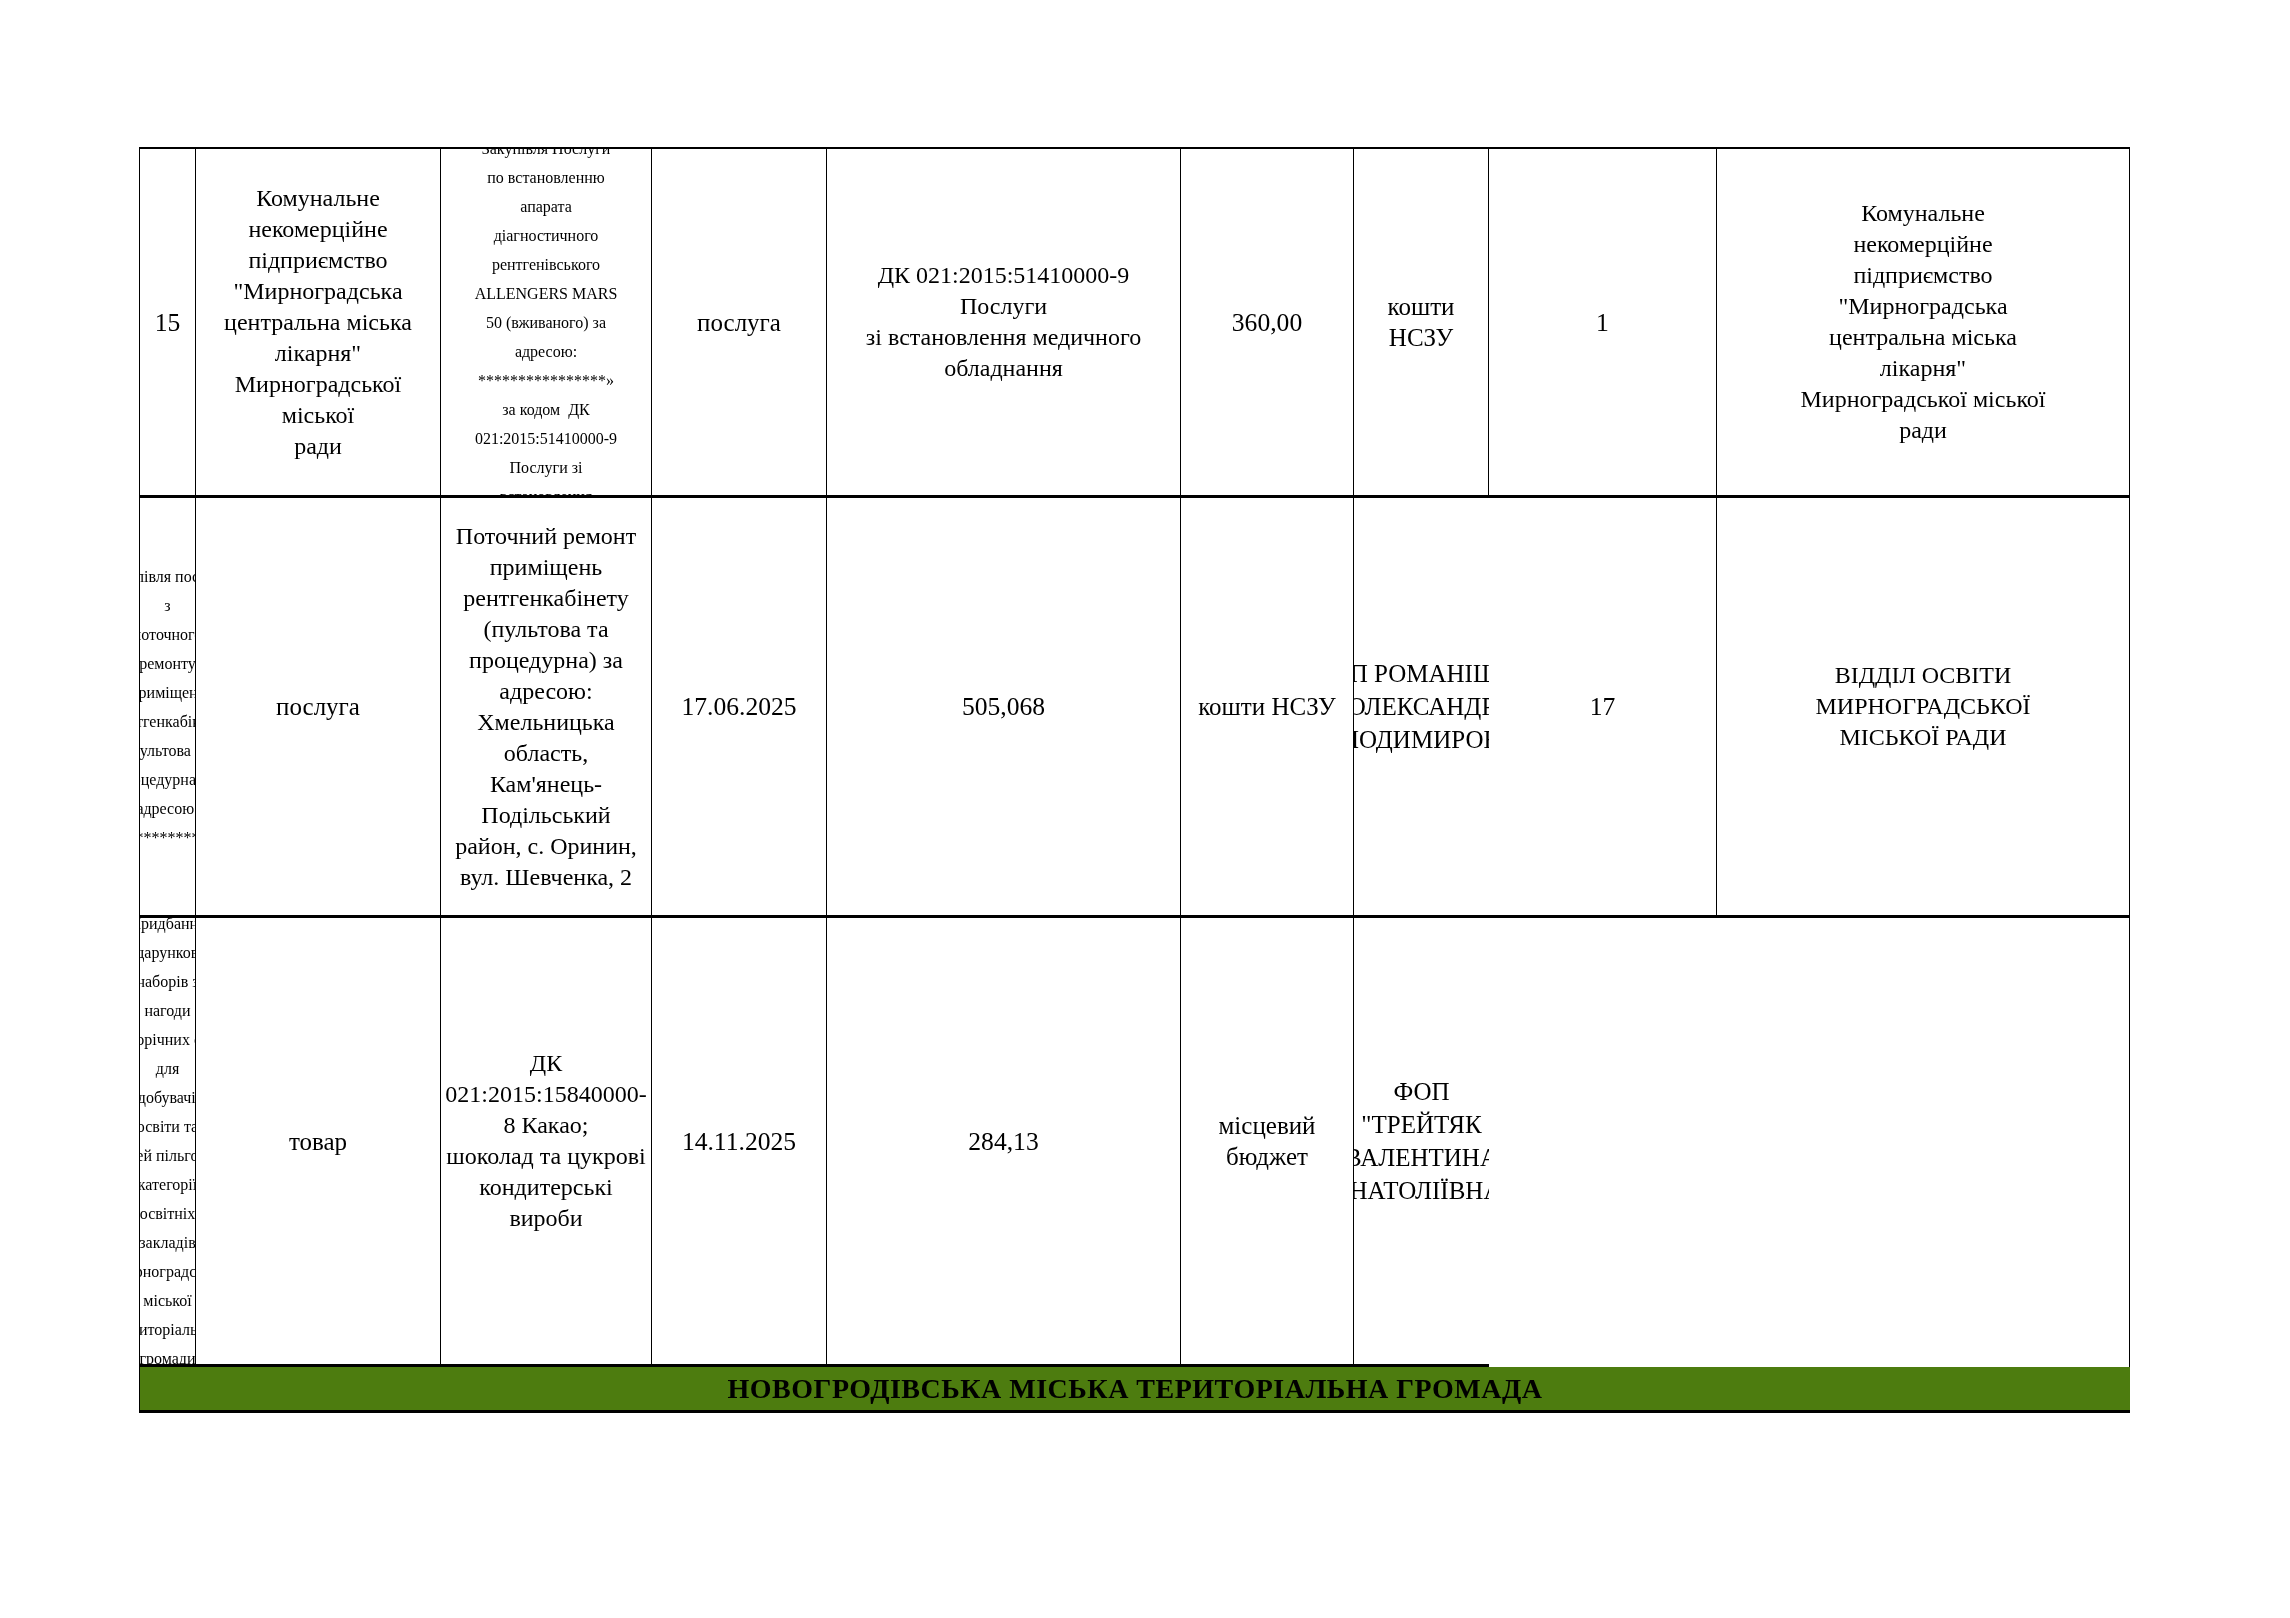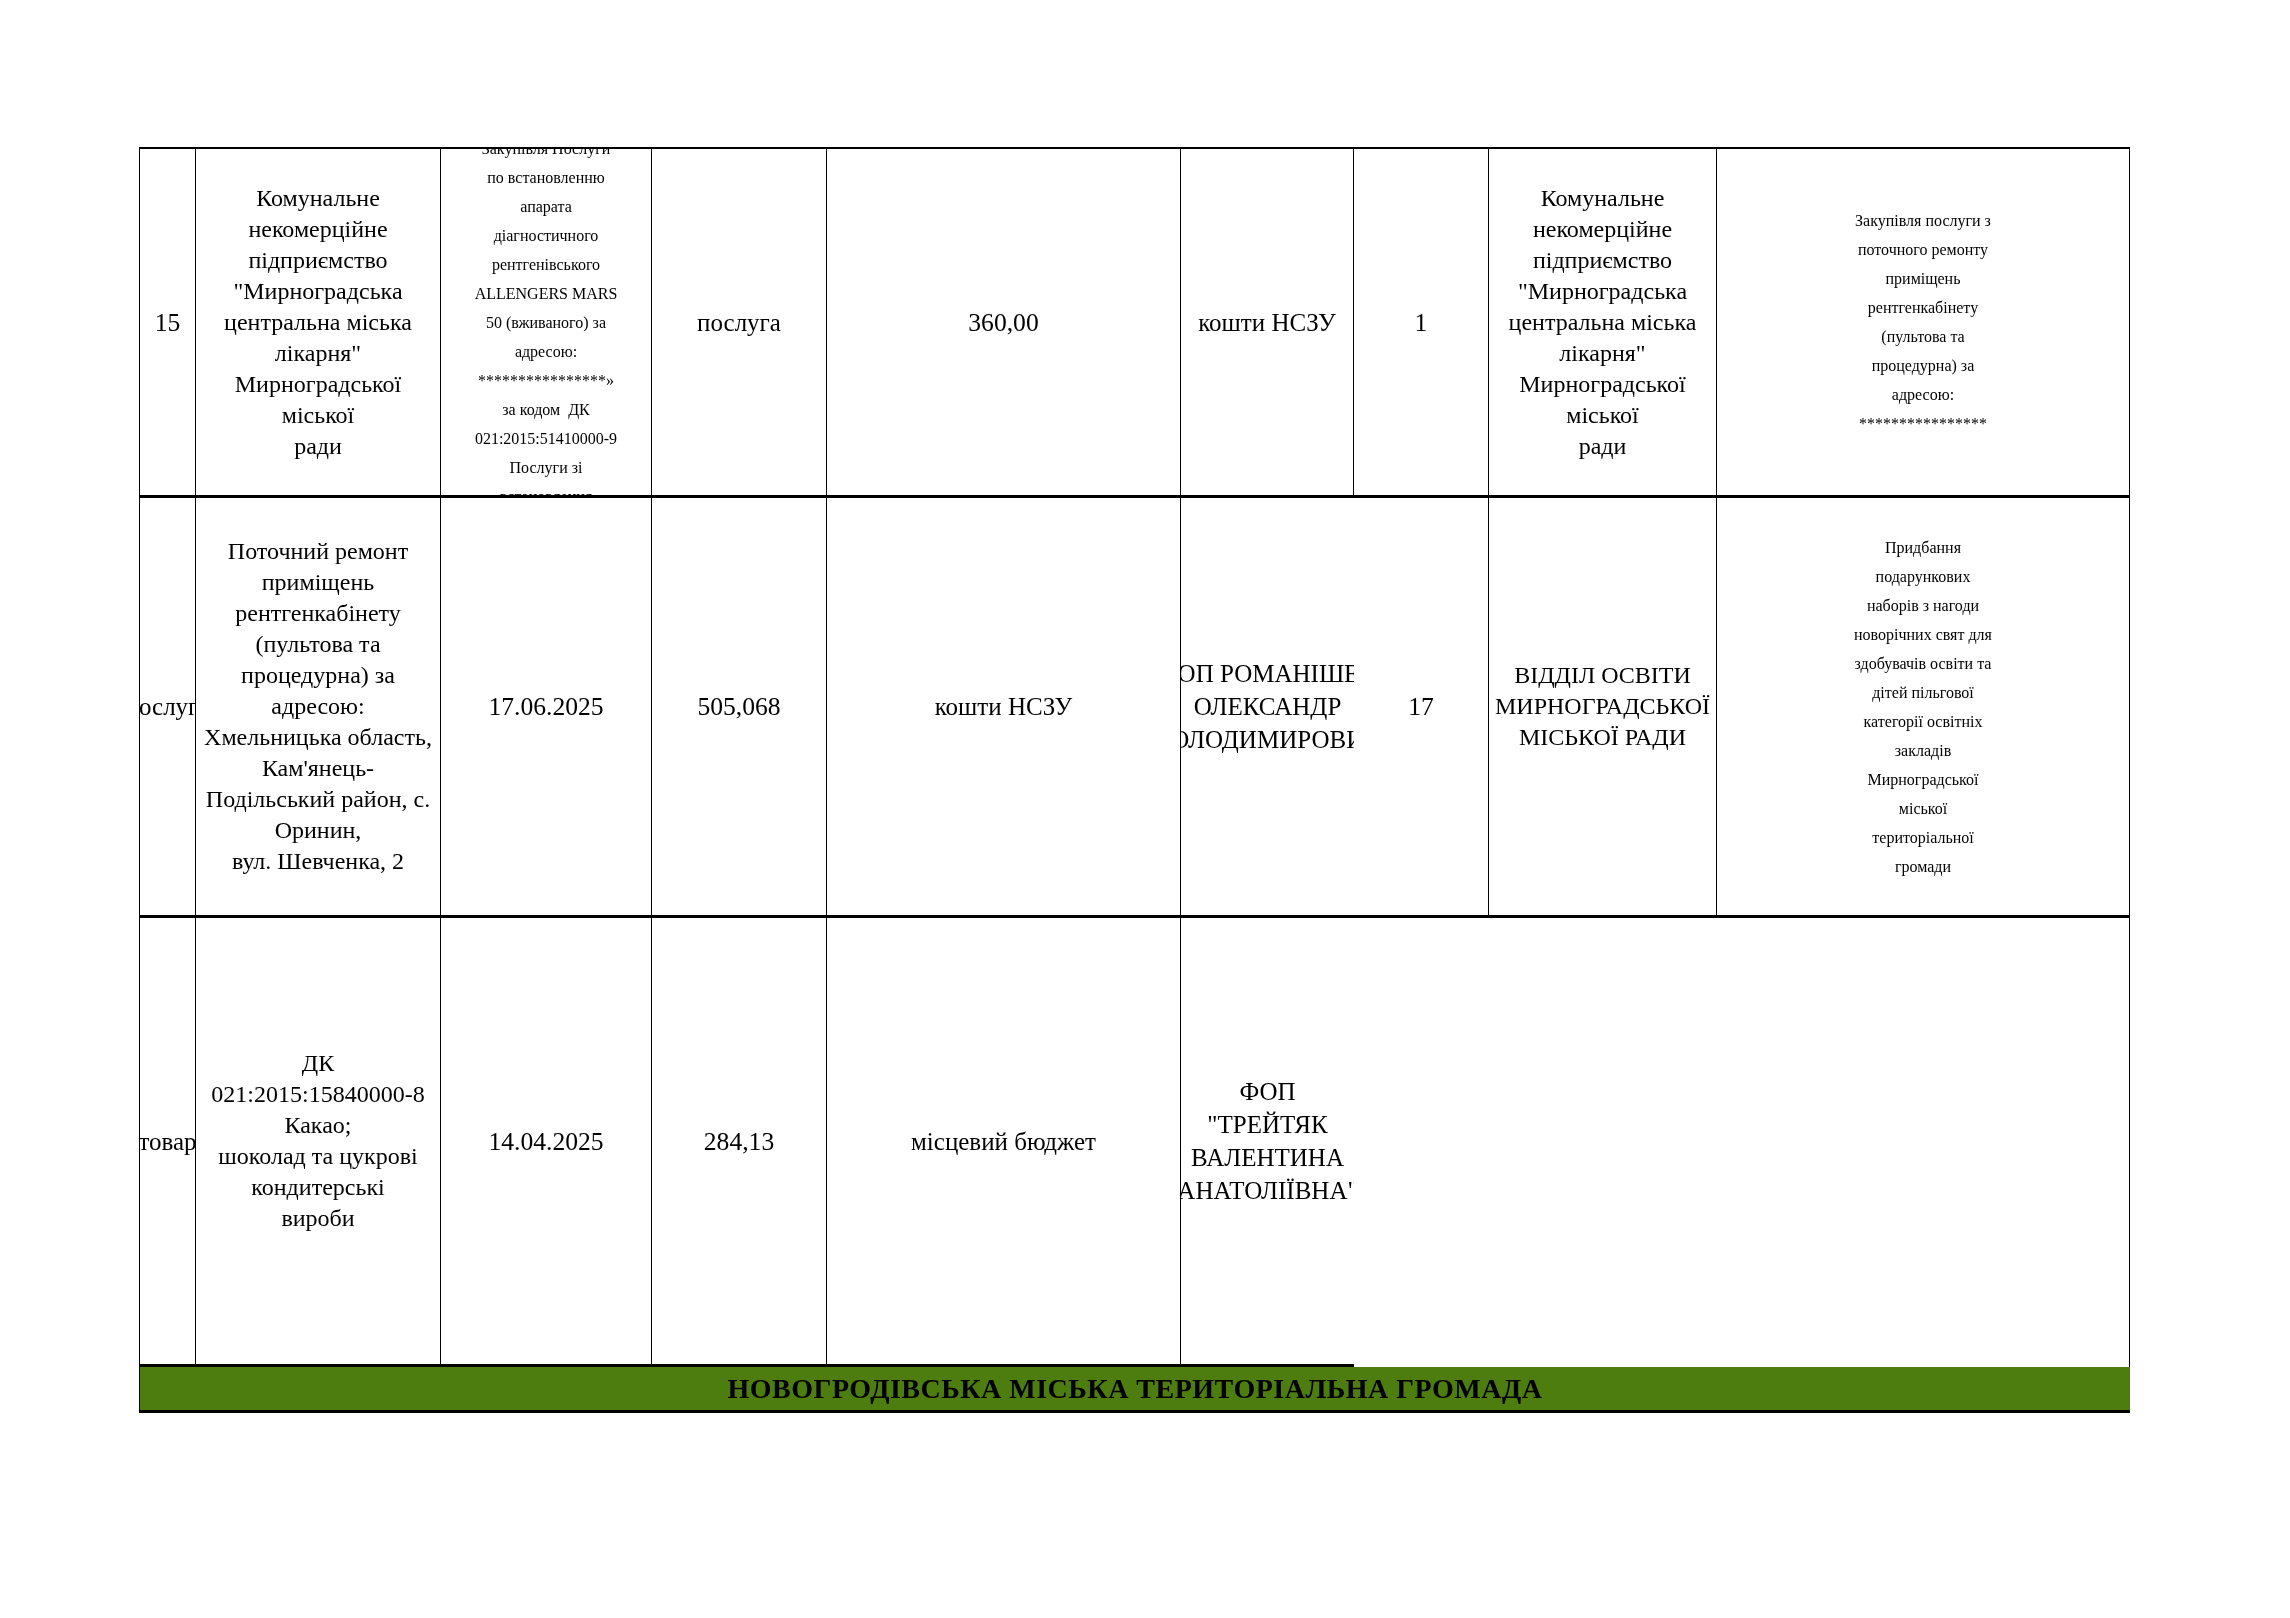--- a/index.html
+++ b/index.html
@@ -79,20 +79,23 @@
 рентгенівського
 ALLENGERS MARS
 50 (вживаного) за
 адресою:
 ****************»
 за кодом  ДК
 021:2015:51410000-9
 Послуги зі
 встановлення</div>
   <div class="cell type">послуга</div>
+  <div class="cell dk">ДК 021:2015:51410000-9 Послуги
+зі встановлення медичного
+обладнання</div>
   <div class="cell amount">360,00</div>
   <div class="cell fund">кошти НСЗУ</div>
 
   <div class="cell num">1</div>
   <div class="cell org">Комунальне
 некомерційне
 підприємство
 "Мирноградська
 центральна міська
 лікарня"
@@ -132,21 +135,21 @@
 категорії освітніх
 закладів
 Мирноградської
 міської
 територіальної
 громади</div>
   <div class="cell type">товар</div>
   <div class="cell dk">ДК 021:2015:15840000-8 Какао;
 шоколад та цукрові кондитерські
 вироби</div>
-  <div class="cell date">14.04.2025</div>
+  <div class="cell date">14.11.2025</div>
   <div class="cell amount">284,13</div>
   <div class="cell fund">місцевий бюджет</div>
   <div class="cell supp last">ФОП "ТРЕЙТЯК ВАЛЕНТИНА
 АНАТОЛІЇВНА"</div>
 
   <div class="cell band last">НОВОГРОДІВСЬКА МІСЬКА ТЕРИТОРІАЛЬНА ГРОМАДА</div>
 
 </div>
 
 

